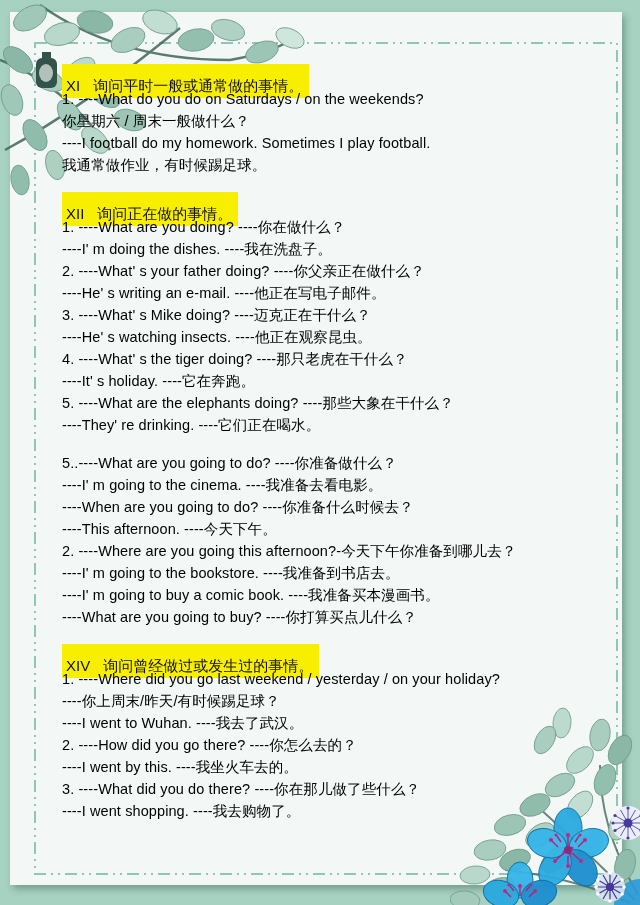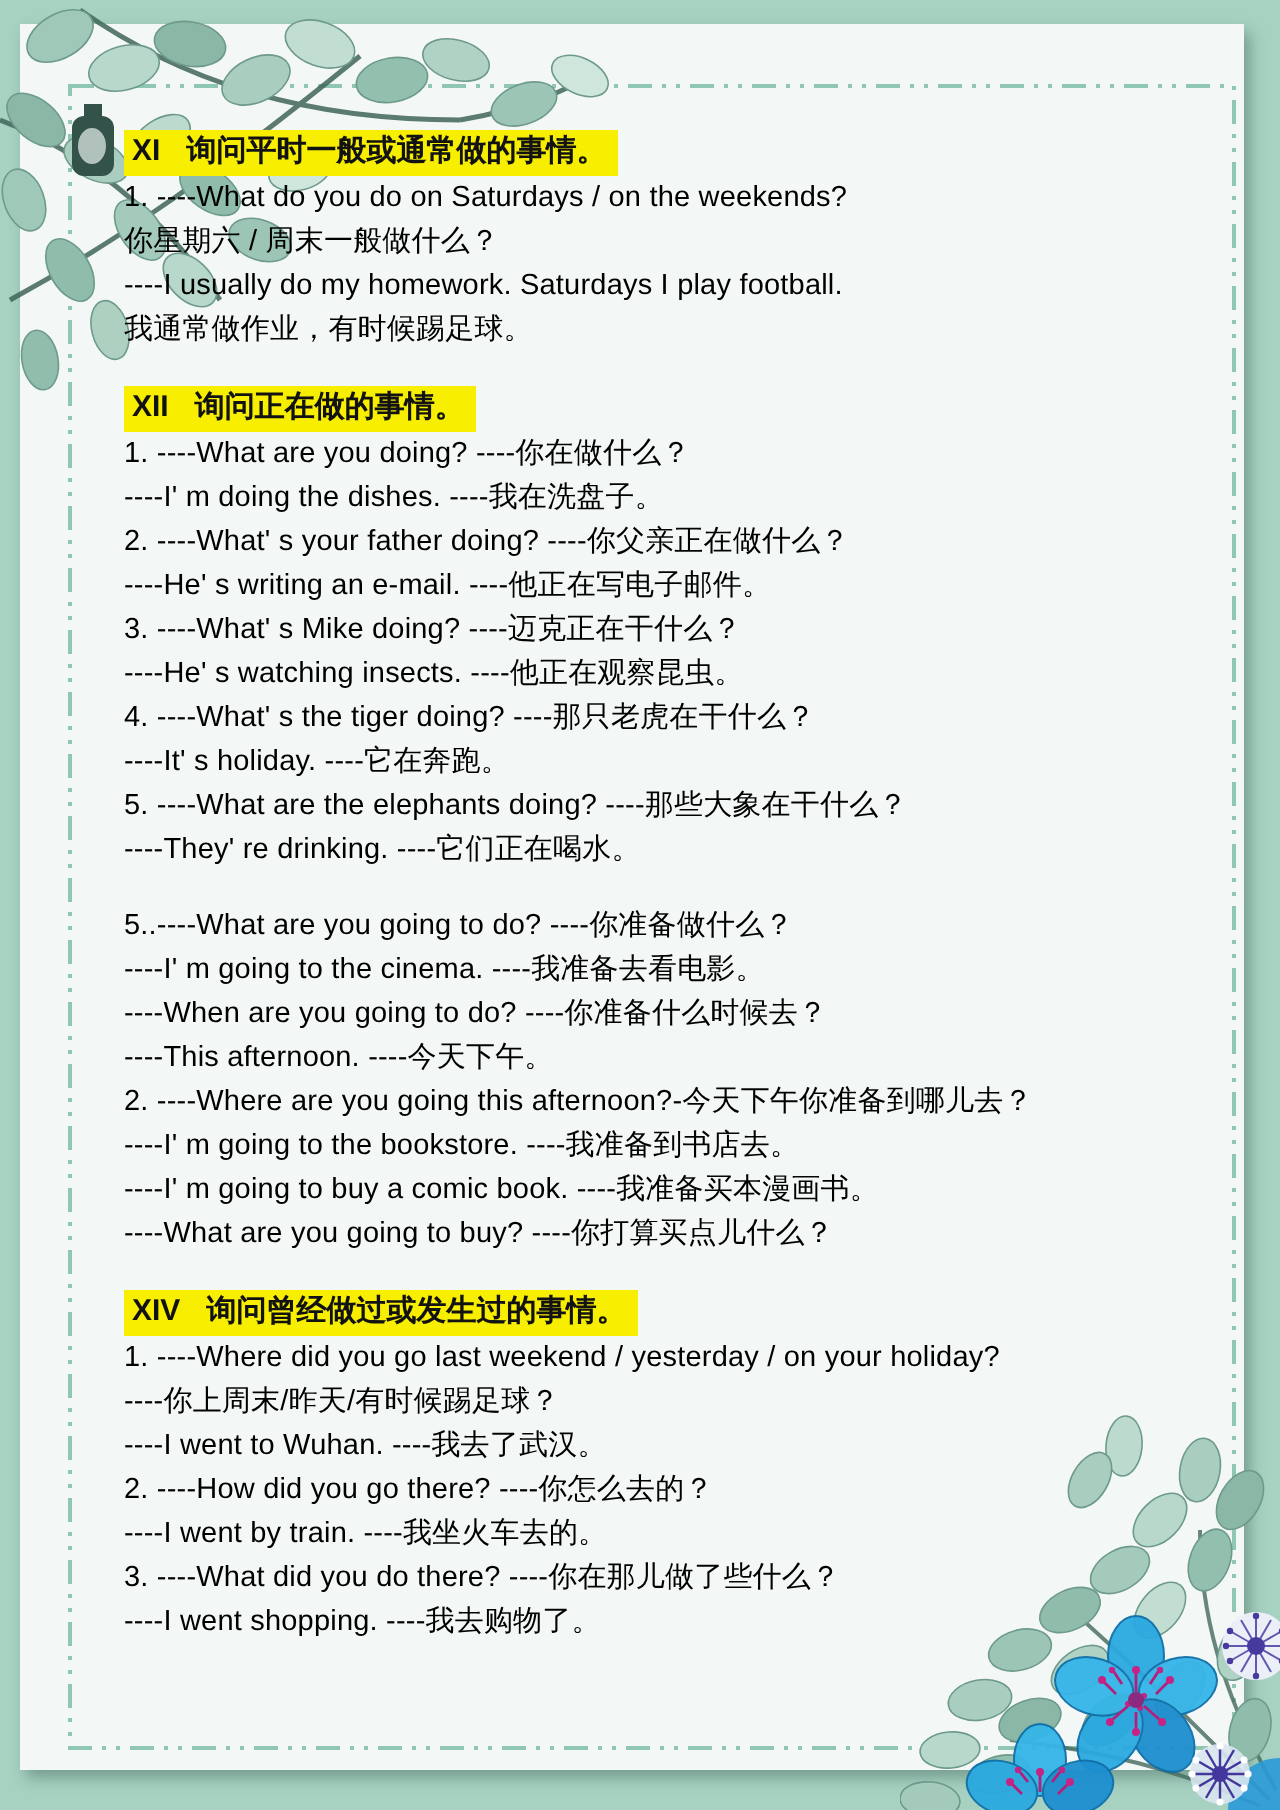--- a/index.html
+++ b/index.html
@@ -22,24 +22,24 @@
 
   .content {
     position:absolute; left:52px; top:52px; width:550px; z-index:3;
   }
   .section { margin-bottom:16px; }
   .sec-head { height:24px; line-height:24px; }
   .highlight {
     display:inline-block;
     background:#f7ee00;
     color:#121212;
-    font-weight:bold;
+    font-weight:normal;
     font-size:15px;
     line-height:20px;
-    padding:1px 6px 2px 4px;
+    padding:12px 6px 2px 4px;
   }
   .sec-num { display:inline-block; }
   .sec-title-text { display:inline-block; margin-left:13px; }
   .line {
     height:22px; line-height:22px;
     font-size:14.5px; color:#000000;
     white-space:nowrap; letter-spacing:.1px;
   }
 </style>
 </head>
@@ -191,21 +191,21 @@
         </g>
         <circle cx="0" cy="0" r="4" fill="#43369c"></circle>
       </g>
     </svg>
 
     <div class="content" id="sections">
         <section class="section">
           <div class="sec-head"><span class="highlight"><span class="sec-num">XI</span><span class="sec-title-text">询问平时一般或通常做的事情。</span></span></div>
           <div class="line">1. ----What do you do on Saturdays / on the weekends?</div>
           <div class="line">你星期六 / 周末一般做什么？</div>
-          <div class="line">----I usually do my homework. Saturdays I play football.</div>
+          <div class="line">----I football do my homework. Sometimes I play football.</div>
           <div class="line">我通常做作业，有时候踢足球。</div>
         </section>
         <section class="section">
           <div class="sec-head"><span class="highlight"><span class="sec-num">XII</span><span class="sec-title-text">询问正在做的事情。</span></span></div>
           <div class="line">1. ----What are you doing? ----你在做什么？</div>
           <div class="line">----I' m doing the dishes. ----我在洗盘子。</div>
           <div class="line">2. ----What' s your father doing? ----你父亲正在做什么？</div>
           <div class="line">----He' s writing an e-mail. ----他正在写电子邮件。</div>
           <div class="line">3. ----What' s Mike doing? ----迈克正在干什么？</div>
           <div class="line">----He' s watching insects. ----他正在观察昆虫。</div>
@@ -223,19 +223,19 @@
           <div class="line">----I' m going to the bookstore. ----我准备到书店去。</div>
           <div class="line">----I' m going to buy a comic book. ----我准备买本漫画书。</div>
           <div class="line">----What are you going to buy? ----你打算买点儿什么？</div>
         </section>
         <section class="section">
           <div class="sec-head"><span class="highlight"><span class="sec-num">XIV</span><span class="sec-title-text">询问曾经做过或发生过的事情。</span></span></div>
           <div class="line">1. ----Where did you go last weekend / yesterday / on your holiday?</div>
           <div class="line">----你上周末/昨天/有时候踢足球？</div>
           <div class="line">----I went to Wuhan. ----我去了武汉。</div>
           <div class="line">2. ----How did you go there? ----你怎么去的？</div>
-          <div class="line">----I went by train. ----我坐火车去的。</div>
+          <div class="line">----I went by this. ----我坐火车去的。</div>
           <div class="line">3. ----What did you do there? ----你在那儿做了些什么？</div>
           <div class="line">----I went shopping. ----我去购物了。</div>
         </section>
       </div>
   </div>
 </div>
 
 </body></html>

